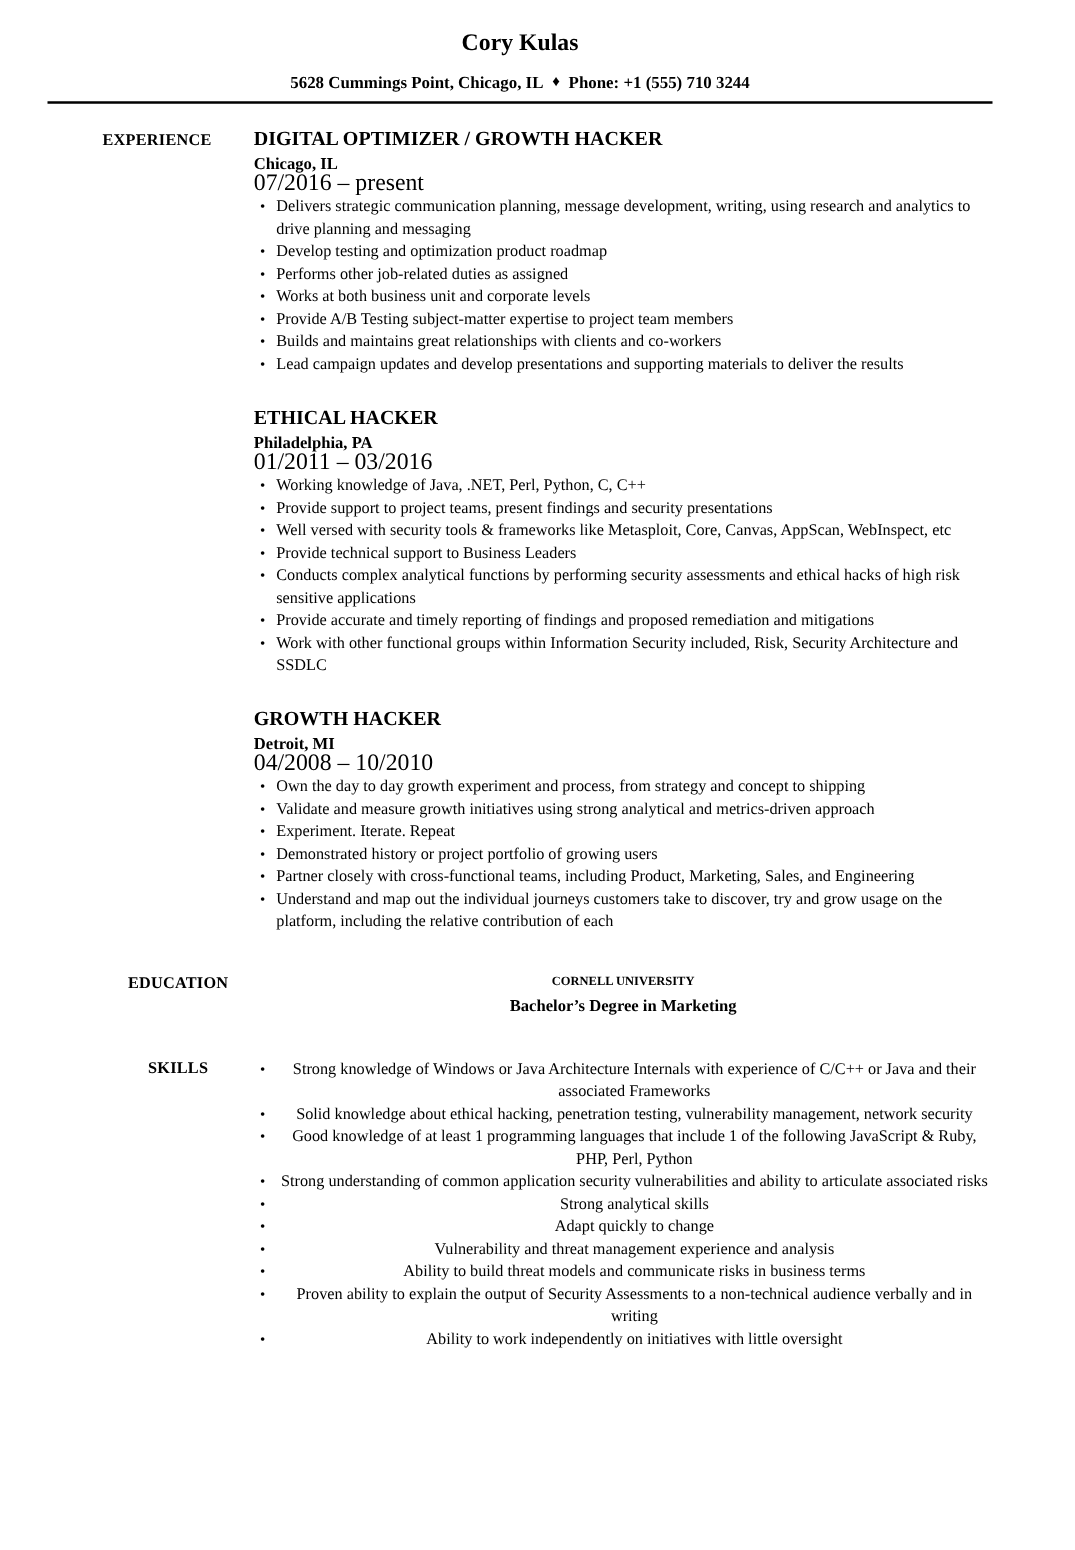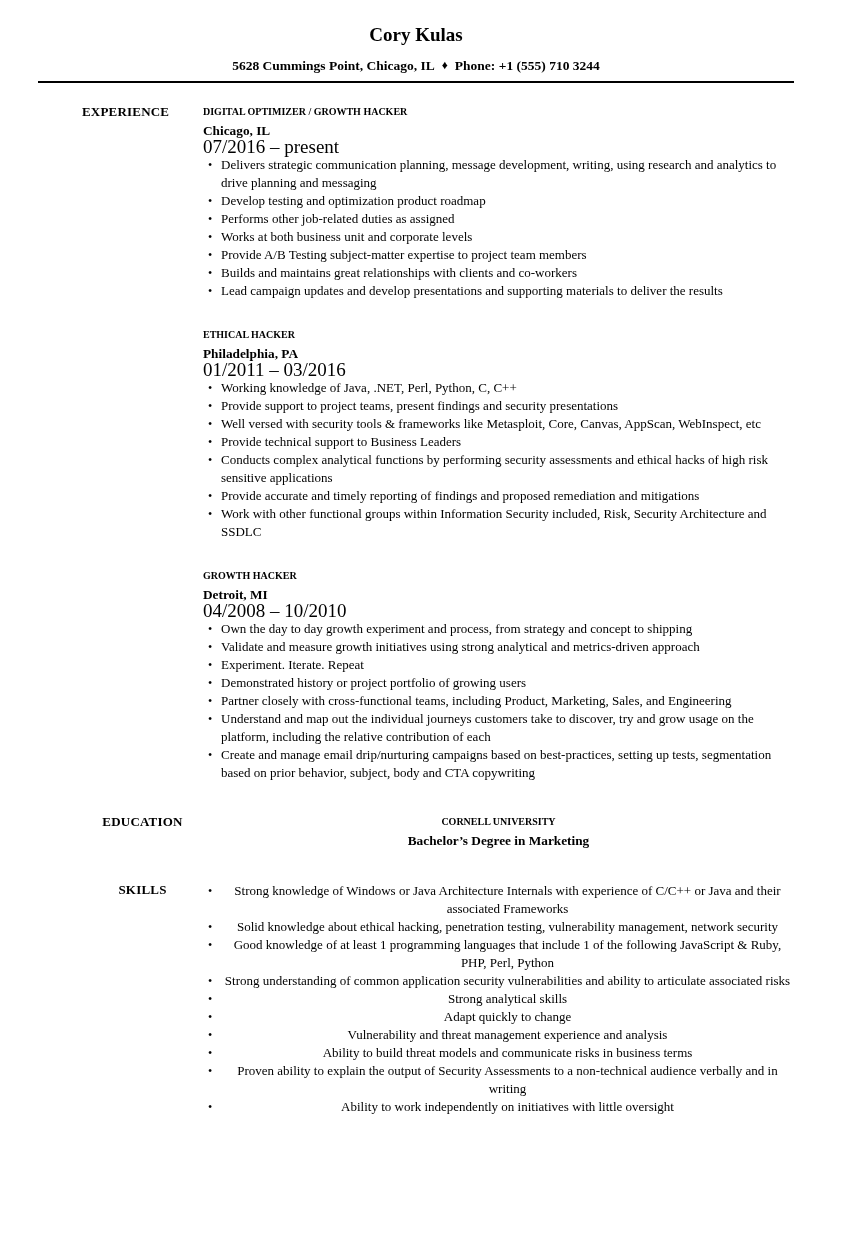--- a/index.html
+++ b/index.html
@@ -50,21 +50,21 @@
   .row + .row { margin-top: 30px; text-align: center; }
   .section-label {
     font-size: 13px;
     font-weight: bold;
     line-height: 19px;
     letter-spacing: 0.2px;
   }
   
   .job + .job { margin-top: 25px; }
   .job-title {
-    font-size: 10px;
+    font-size: 16px;
     font-weight: bold;
     line-height: 19px;
   }
   .job-location {
     font-size: 13.3px;
     font-weight: bold;
     line-height: 16px;
     margin-top: 2px;
   }
   .job-dates {
@@ -155,21 +155,20 @@
           <h2 class="job-title">GROWTH HACKER</h2>
           <div class="job-location">Detroit, MI</div>
           <div class="job-dates">04/2008 – 10/2010</div>
           <ul class="bullets">
               <li>Own the day to day growth experiment and process, from strategy and concept to shipping</li>
               <li>Validate and measure growth initiatives using strong analytical and metrics-driven approach</li>
               <li>Experiment. Iterate. Repeat</li>
               <li>Demonstrated history or project portfolio of growing users</li>
               <li>Partner closely with cross-functional teams, including Product, Marketing, Sales, and Engineering</li>
               <li>Understand and map out the individual journeys customers take to discover, try and grow usage on the platform, including the relative contribution of each</li>
-              <li>Create and manage email drip/nurturing campaigns based on best-practices, setting up tests, segmentation based on prior behavior, subject, body and CTA copywriting</li>
             </ul>
         </article>
 
       </div>
     </section>
 
     <section class="row row-education">
       <div class="section-label">EDUCATION</div>
       <div class="section-content">
         <h2 class="school">CORNELL UNIVERSITY</h2>

